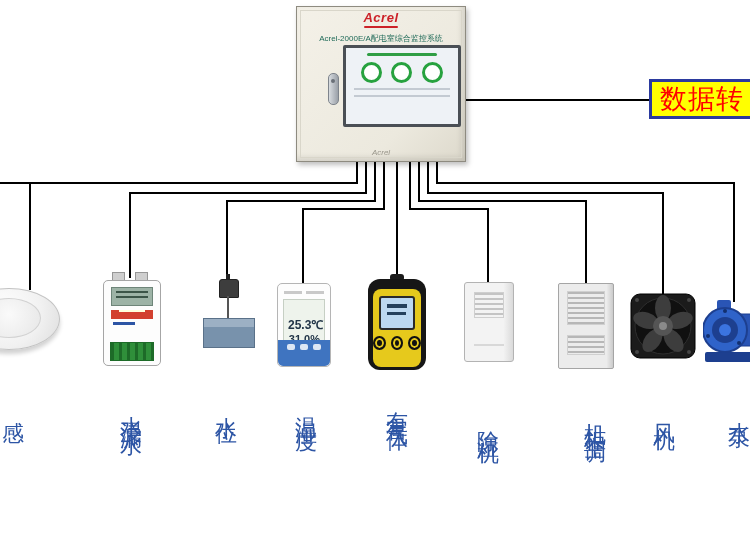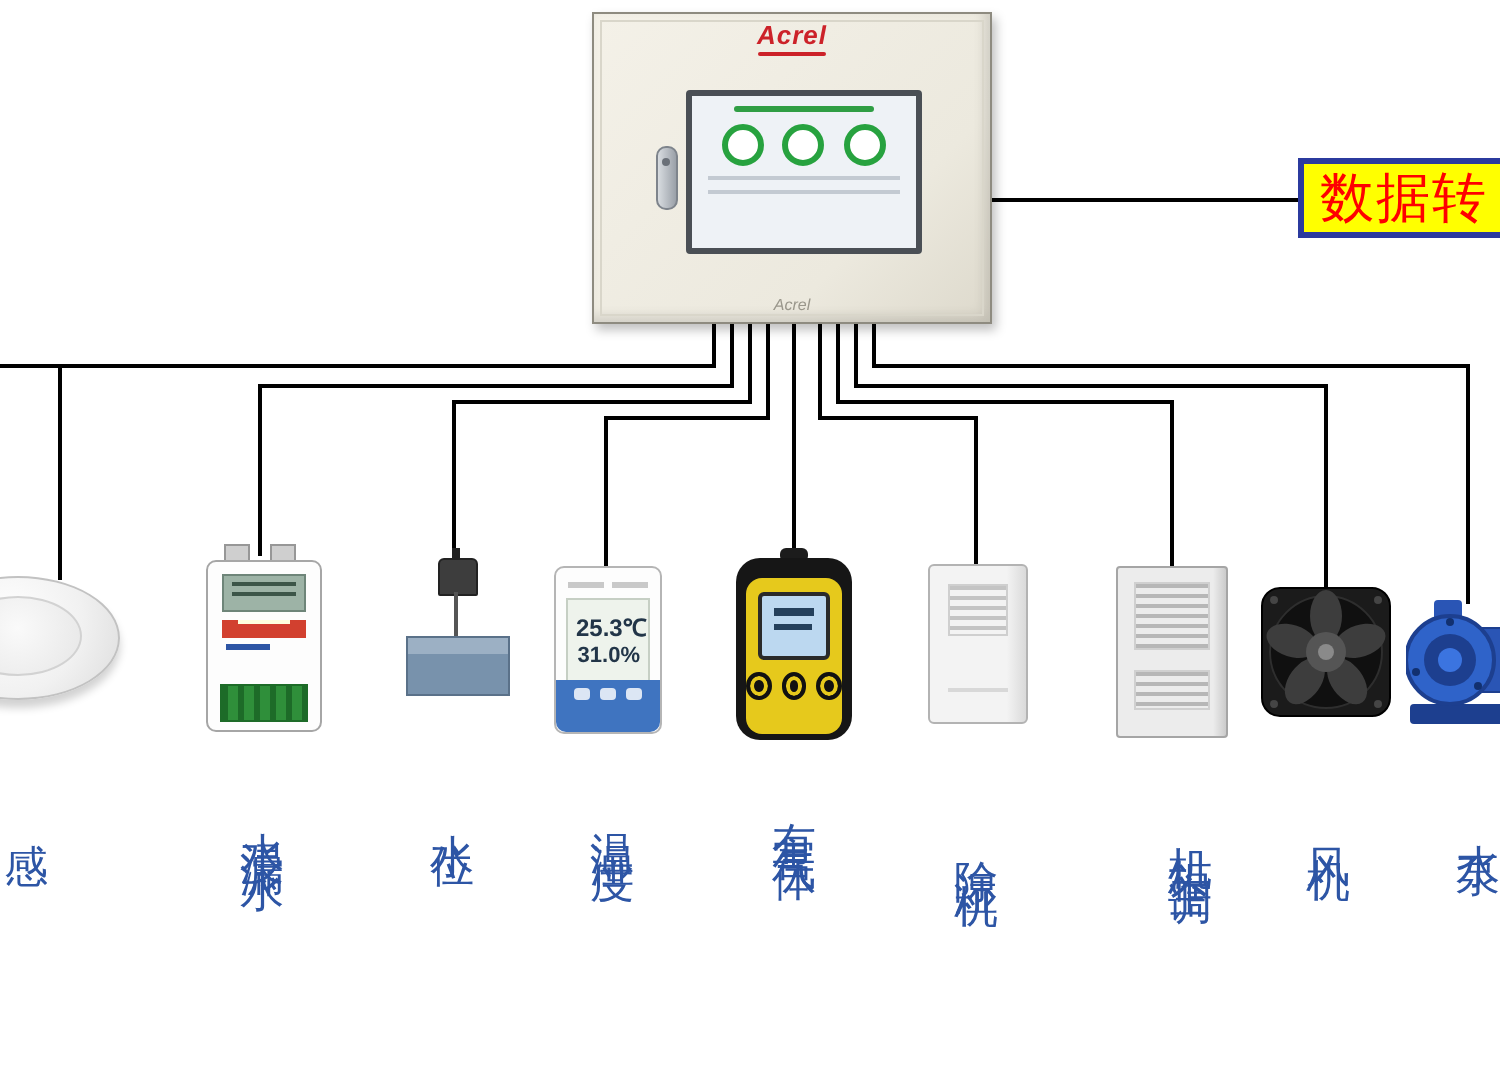--- a/index.html
+++ b/index.html
@@ -3,21 +3,21 @@
 <meta charset="utf-8">
 <style>
   html,body{margin:0;padding:0;background:#fff;}
   #stage{position:relative;width:750px;height:537px;overflow:hidden;background:#ffffff;
          font-family:"Liberation Sans", sans-serif;}
   
   #wires{position:absolute;left:0;top:0;z-index:1;}
   
   .cabinet{position:absolute;left:296px;top:6px;width:168px;height:154px;z-index:3;
     background:linear-gradient(135deg,#f4f1e8 0%,#ece9de 70%,#ddd9cc 100%);
-    border:1px solid #8e8b80;box-shadow:2px 3px 5px rgba(0,0,0,.25), inset -3px -3px 6px rgba(0,0,0,.12);padding-left:30px;}
+    border:1px solid #8e8b80;box-shadow:2px 3px 5px rgba(0,0,0,.25), inset -3px -3px 6px rgba(0,0,0,.12);}
   .cabinet .door{position:absolute;inset:3px;border:1px solid #d9d6ca;}
   .cabinet .brand{position:absolute;top:3px;left:0;width:100%;text-align:center;
     color:#cc2229;font-weight:bold;font-style:italic;font-size:13px;letter-spacing:.5px;}
   .cabinet .brand::after{content:"";display:block;width:34px;height:2px;background:#cc2229;
     margin:1px auto 0;border-radius:2px;}
   .cabinet .title{position:absolute;top:26px;left:0;width:100%;text-align:center;
     color:#1f6a58;font-size:8px;white-space:nowrap;}
   .lock{position:absolute;left:31px;top:66px;width:9px;height:30px;border-radius:5px;
     background:linear-gradient(90deg,#d8dce0,#9aa0a8);border:1px solid #7e848c;}
   .lock::after{content:"";position:absolute;left:2px;top:5px;width:4px;height:4px;border-radius:50%;background:#6a7078;}
@@ -62,21 +62,21 @@
   .lvl-head{position:absolute;left:0;top:5px;width:18px;height:17px;background:#3d3d3d;
     border-radius:3px 3px 1px 1px;border:1px solid #222;}
   .lvl-wire{position:absolute;left:8px;top:22px;width:2px;height:22px;background:#555;}
   .lvl-tank{position:absolute;left:-16px;top:44px;width:50px;height:28px;
     background:linear-gradient(#9cb0c4 0 8px,#7892ac 8px 100%);border:1px solid #5a7189;}
   
   .th-body{position:absolute;inset:0;background:#fdfdfd;border:1px solid #b5b5b5;border-radius:5px;}
   .th-top{height:8px;margin:4px 6px 0;display:flex;gap:4px;align-items:center;}
   .th-top i{display:block;height:3px;background:#c9c9c9;flex:1;}
   .th-lcd{margin:3px 5px 0;height:42px;background:#eef3ec;border:1px solid #c6cfc4;
-    text-align:right;padding:5px 4px;box-sizing:border-box;}
+    text-align:right;padding:16px 4px;box-sizing:border-box;}
   .th-lcd .t{font-size:12px;color:#223548;font-weight:bold;display:block;}
   .th-lcd .h{font-size:11px;color:#223548;font-weight:bold;display:block;}
   .th-blue{position:absolute;left:0;right:0;bottom:0;height:26px;background:#3f74c0;
     border-radius:0 0 5px 5px;}
   .th-blue .btns{display:flex;justify-content:center;gap:5px;margin-top:4px;}
   .th-blue .btns i{display:block;width:8px;height:6px;background:#dce6f4;border-radius:2px;}
   
   .gas-noz{position:absolute;left:22px;top:0;width:14px;height:7px;background:#1c1c1c;border-radius:3px;}
   .gas-body{position:absolute;left:0;top:5px;width:58px;height:91px;background:#161616;border-radius:12px;}
   .gas-yellow{position:absolute;left:5px;top:10px;width:48px;height:78px;background:#e6c91c;border-radius:8px;}
@@ -117,20 +117,21 @@
       <polyline points="410,160 410,209 488,209 488,287"></polyline>
       <polyline points="419,160 419,201 586,201 586,287"></polyline>
       <polyline points="428,160 428,193 663,193 663,297"></polyline>
       <polyline points="437,160 437,183 734,183 734,302"></polyline>
     </g>
   </svg>
 
   <div class="cabinet">
     <div class="door"></div>
     <div class="brand">Acrel</div>
+    <div class="title">Acrel-2000E/A配电室综合监控系统</div>
     <div class="lock"></div>
     <div class="screen">
       <div class="scr-txt"></div>
       <div class="gauges">
         <div class="gauge"></div>
         <div class="gauge"></div>
         <div class="gauge"></div>
       </div>
       <div class="scr-line"></div>
       <div class="scr-line"></div>

